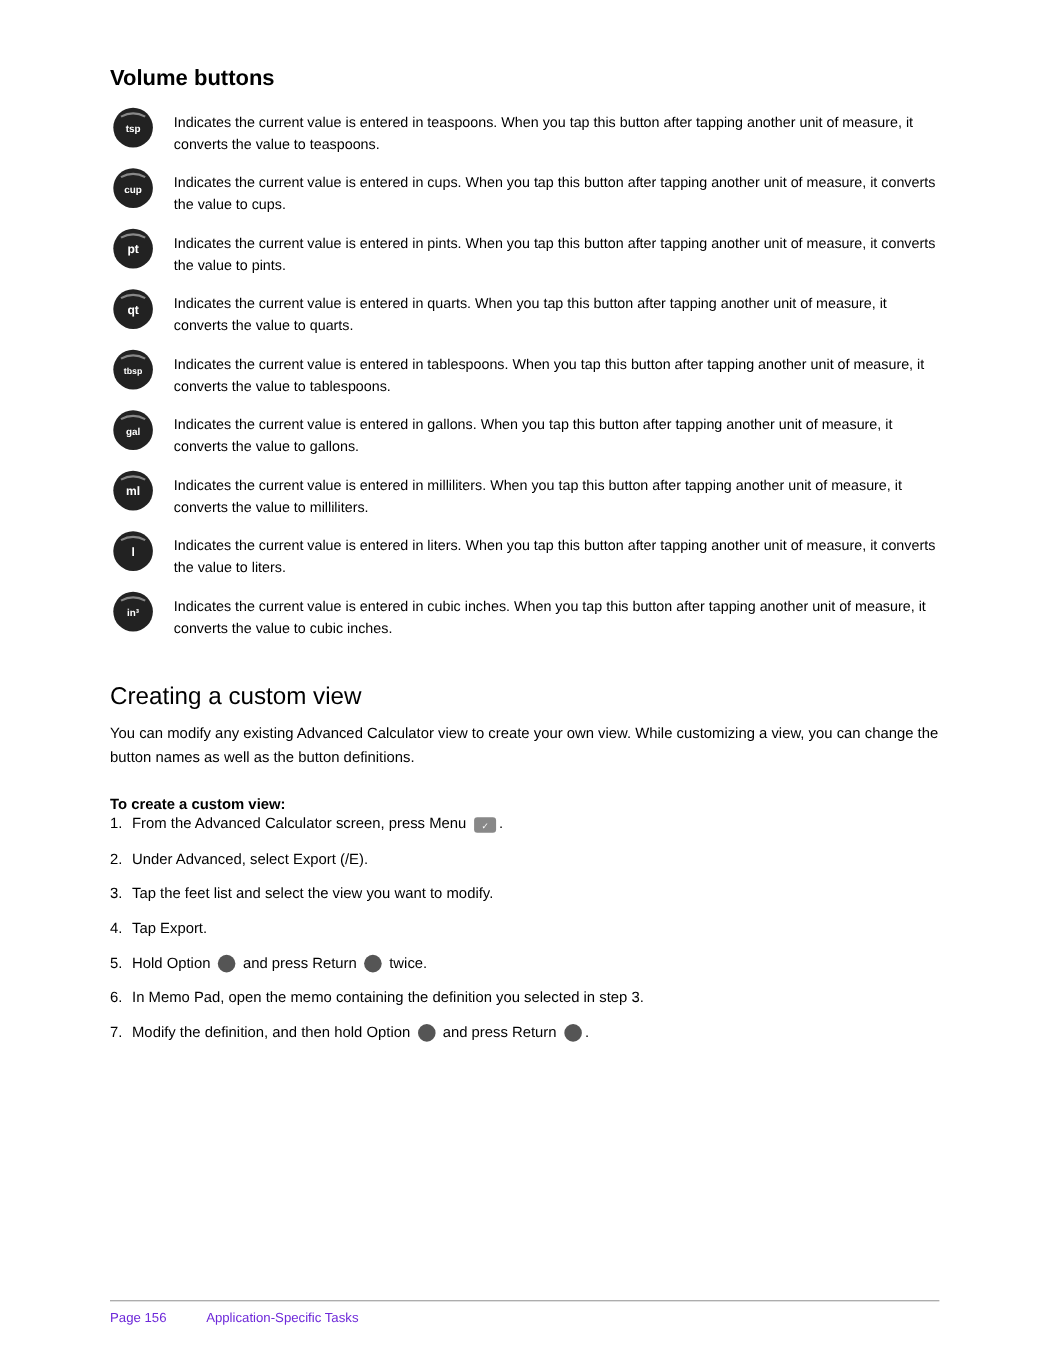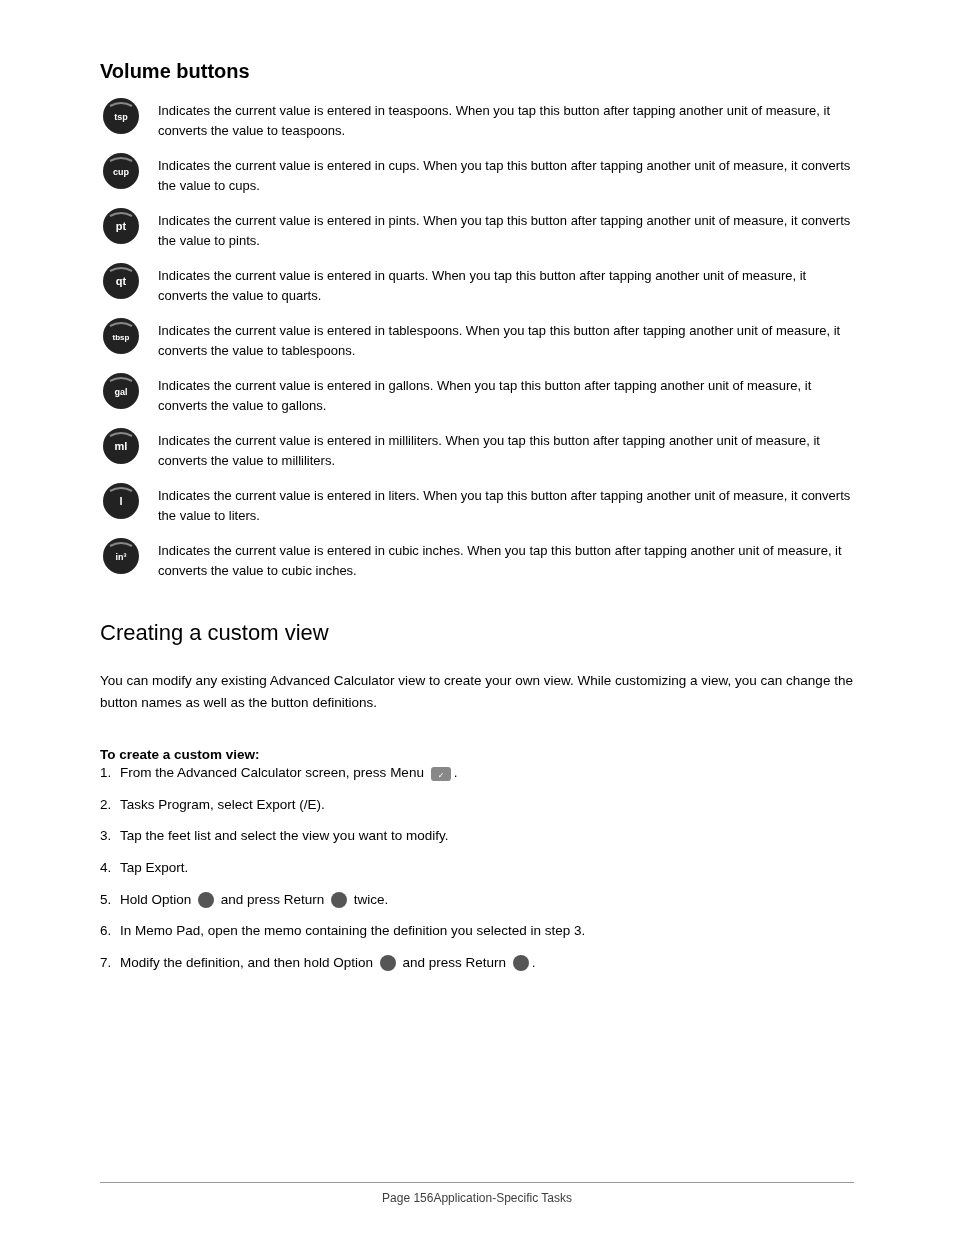--- a/index.html
+++ b/index.html
@@ -53,27 +53,27 @@
     }
 
     
     .custom-view-section {
       margin-bottom: 30px;
     }
 
     .custom-view-title {
       font-size: 22px;
       font-weight: normal;
+      margin-bottom: 10px;
+    }
+
+    .custom-view-intro {
+      font-size: 13.5px;
+      line-height: 1.6;
       margin-bottom: 24px;
-    }
-
-    .custom-view-intro {
-      font-size: 13.5px;
-      line-height: 1.6;
-      margin-bottom: 34px;
     }
 
     .steps-title {
       font-size: 13.5px;
       font-weight: bold;
       margin-bottom: 0;
     }
 
     .steps-list {
       list-style: none;
@@ -99,23 +99,24 @@
 
     
     .page-footer {
       position: fixed;
       bottom: 30px;
       left: 100px;
       right: 100px;
       border-top: 1px solid #999;
       padding-top: 8px;
       display: flex;
-      justify-content: center;
+      justify-content: flex-start;
       font-size: 12px;
-      color: #404040;
+      color: #6d28d9;
+      gap: 36px;
     }
   </style>
 </head>
 <body>
 
 <div class="volume-buttons-section">
   <div class="section-title">Volume buttons</div>
 
   <div id="button-rows-container">
       <div class="button-row">
@@ -218,21 +219,21 @@
   <ol class="steps-list" id="steps-list">
       <li>
         <span class="step-num">1.  </span>
         <span class="step-text">From the Advanced Calculator screen, press Menu <svg width="22" height="16" viewBox="0 0 22 16" style="display: inline-block; vertical-align: middle; margin-left: 2px; margin-right: 2px;">
             <rect x="1" y="1" width="20" height="14" rx="3" fill="#888"></rect>
             <text x="11" y="12" text-anchor="middle" fill="white" font-size="8" font-family="Arial, sans-serif">✓</text>
           </svg>.</span>
       </li>
       <li>
         <span class="step-num">2.  </span>
-        <span class="step-text">Tasks Program, select Export (/E).</span>
+        <span class="step-text">Under Advanced, select Export (/E).</span>
       </li>
       <li>
         <span class="step-num">3.  </span>
         <span class="step-text">Tap the feet list and select the view you want to modify.</span>
       </li>
       <li>
         <span class="step-num">4.  </span>
         <span class="step-text">Tap Export.</span>
       </li>
       <li>

